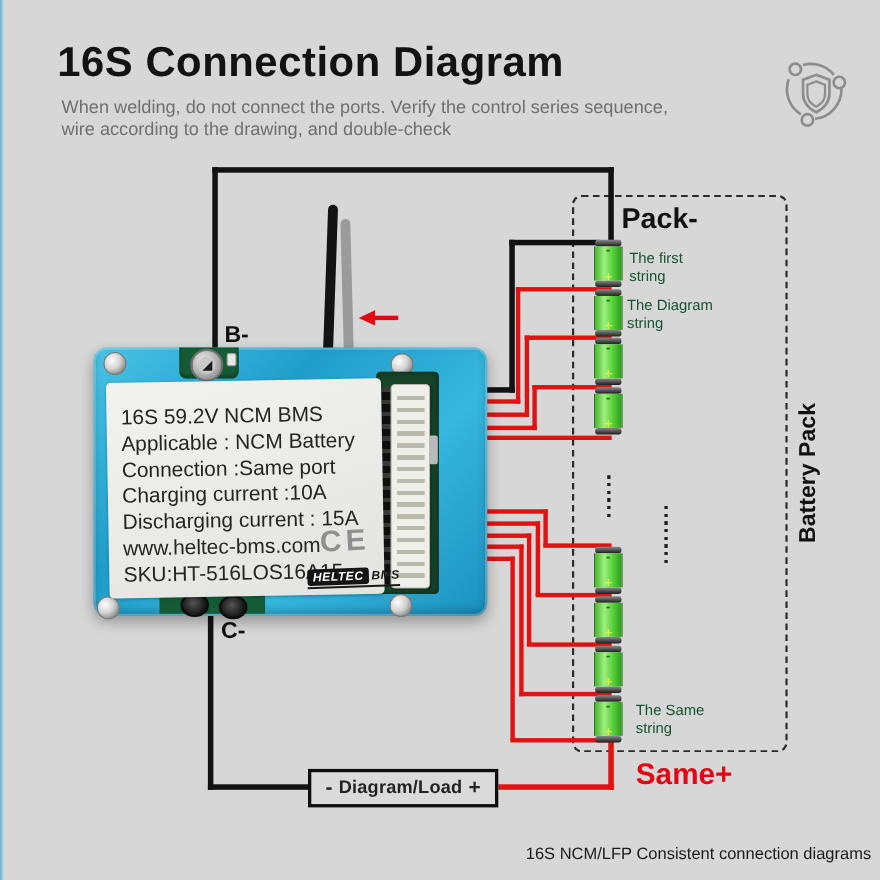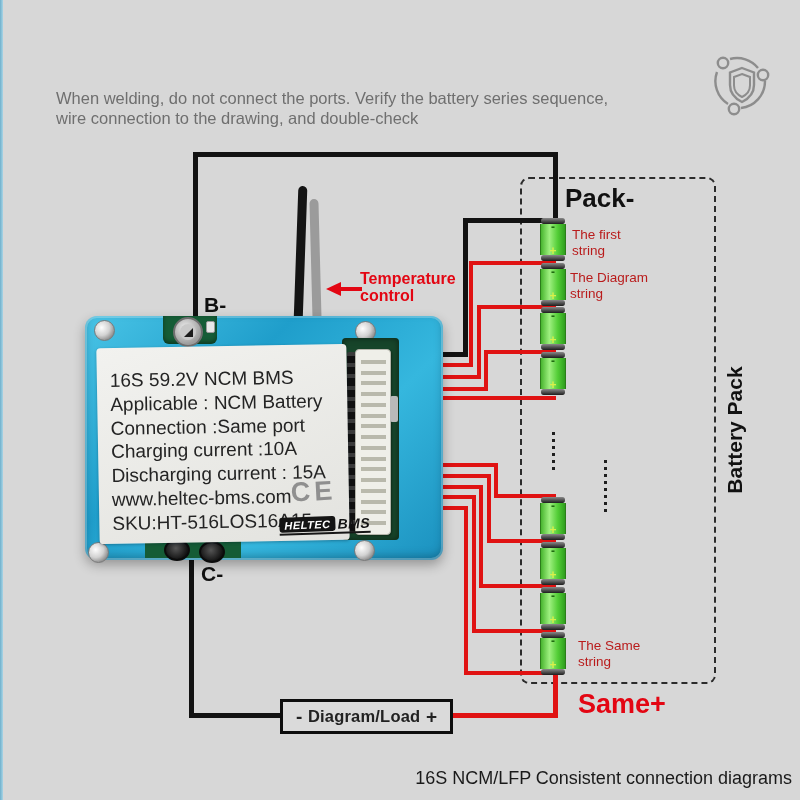--- a/index.html
+++ b/index.html
@@ -24,21 +24,21 @@
   .pack-minus{left:565px;top:183px;font-size:26px;font-weight:bold;color:#111;z-index:5;}
   .pack-plus{left:578px;top:689px;font-size:27px;font-weight:bold;color:#e30613;z-index:5;}
   .bp-title{left:735px;top:430px;transform:translate(-50%,-50%) rotate(-90deg);font-size:21px;font-weight:bold;color:#111;white-space:nowrap;z-index:5;}
 
   
   .cell{left:540px;width:26px;height:43px;z-index:6;}
   .cell .cap{height:6px;margin:0 1px;background:linear-gradient(180deg,#8a8a8a,#1d1d1d);border-radius:3px/60%;}
   .cell .bodyy{position:relative;height:31px;background:linear-gradient(90deg,#49b52f,#9ef07f 35%,#52cd36 70%,#2f9e1d);border-left:1px solid #2c7d1a;border-right:1px solid #2c7d1a;}
   .cell .neg{position:absolute;top:-3px;left:50%;transform:translateX(-50%);font-size:12px;font-weight:bold;color:#1f6b10;line-height:12px;}
   .cell .pos{position:absolute;bottom:-2px;left:50%;transform:translateX(-50%);font-size:12px;font-weight:bold;color:#d8f04a;line-height:12px;}
-  .cell-label{font-size:13.5px;color:#b91c1c;line-height:15.5px;z-index:5;}
+  .cell-label{font-size:13.5px;color:#14532d;line-height:15.5px;z-index:5;}
 
   .dots{width:3px;background-image:repeating-linear-gradient(180deg,#1e1e1e 0 3px,transparent 3px 7px);z-index:2;}
 
   
   .board{left:85px;top:316px;width:358px;height:244px;border-radius:12px;z-index:5;
     background:linear-gradient(135deg,#49c4e6,#1f9ecb 35%,#35b7de 65%,#1b91bf);
     box-shadow:0 5px 12px rgba(0,0,0,.3), inset 0 0 0 2px rgba(255,255,255,.25), inset 0 -4px 8px rgba(0,40,60,.35);}
   .screw{position:absolute;width:21px;height:21px;border-radius:50%;border:1px solid #7a7a7a;
     background:radial-gradient(circle at 35% 35%, #fdfdfd, #d2d2d2 45%, #909090 75%, #6e6e6e);}
   .notch{position:absolute;left:78px;top:0;width:54px;height:28px;background:#155c36;border-radius:0 0 6px 6px;box-shadow:inset 0 -2px 4px rgba(0,0,0,.4);}
@@ -46,21 +46,21 @@
   .sensor-core{position:absolute;left:95px;top:8px;width:16px;height:16px;border-radius:50%;background:#c9c9c9;overflow:hidden;}
   .sensor-wedge{position:absolute;left:99px;top:12px;width:0;height:0;border-left:9px solid transparent;border-bottom:9px solid #1c1c1c;}
   .sensor-sq{position:absolute;left:121px;top:5px;width:9px;height:12px;background:#e8e8e8;border:1px solid #9a9a9a;border-radius:2px;}
 
   .board-label{position:absolute;left:13px;top:30px;width:250px;height:196px;transform:rotate(-1deg);
     background:linear-gradient(160deg,#f2f2ef,#e3e3df);border-radius:4px;box-shadow:0 1px 3px rgba(0,30,45,.35);
     padding:21px 0 0 13px;color:#242424;font-size:19px;line-height:23.8px;white-space:nowrap;}
   .ce{position:absolute;left:192px;top:134px;font-size:27px;font-weight:bold;color:#8f8f8f;letter-spacing:4px;transform:rotate(-2deg);line-height:27px;}
   .logo{position:absolute;left:180px;top:172px;display:flex;align-items:center;border-bottom:2px solid #161616;padding-bottom:1px;transform:rotate(-1deg);}
   .logo .hel{background:#141414;color:#fff;font-size:11px;font-weight:bold;font-style:italic;padding:1.5px 5px;border-radius:3px;letter-spacing:.5px;line-height:12px;}
-  .logo .bms{color:#141414;font-size:14px;font-weight:bold;font-style:italic;margin-left:2px;letter-spacing:.5px;line-height:12px;}
+  .logo .bms{color:#141414;font-size:11px;font-weight:bold;font-style:italic;margin-left:2px;letter-spacing:.5px;line-height:12px;}
 
   .pcb-edge{position:absolute;left:257px;top:22px;width:57px;height:202px;background:#17452a;border-radius:4px;box-shadow:inset 0 0 6px rgba(0,0,0,.5);}
   .pin-strip{position:absolute;left:262px;top:36px;width:9px;height:180px;background-image:repeating-linear-gradient(180deg,#3a3a3a 0 4px,#101010 4px 11.2px);border-radius:2px;}
   .connector{position:absolute;left:270px;top:33px;width:36px;height:186px;background:#efefe9;border:1px solid #b4b4aa;border-radius:4px;box-shadow:1px 1px 2px rgba(0,0,0,.35);}
   .slots{position:absolute;left:276px;top:40px;width:25px;height:172px;background-image:repeating-linear-gradient(180deg,#efefe9 0 4px,#b9b9ac 4px 8px,#efefe9 8px 10.75px);}
   .conn-tab{position:absolute;left:305px;top:80px;width:8px;height:26px;background:#b9b9b9;border-radius:2px;}
   .pad-strip{position:absolute;left:60px;top:222px;width:96px;height:20px;background:#155c36;border-radius:4px 4px 0 0;}
   .pad{position:absolute;width:26px;height:22px;border-radius:50%;background:radial-gradient(circle at 45% 40%,#555,#141414 70%);border:2px solid #0b0b0b;}
 
   
@@ -71,34 +71,35 @@
   .temp-wire-gray{left:311px;top:199px;width:9px;height:123px;background:#9b9b9b;border-radius:5px;transform:rotate(-1.5deg);z-index:3;}
   .temp-text{left:360px;top:271px;font-size:16px;font-weight:bold;color:#e30613;line-height:16.5px;z-index:6;}
   .arrow-shaft{left:340px;top:287px;width:22px;height:4px;background:#e30613;z-index:6;}
   .arrow-head{left:326px;top:282px;width:0;height:0;border-top:7px solid transparent;border-bottom:7px solid transparent;border-right:15px solid #e30613;z-index:6;}
 
   
   .charger{left:280px;top:699px;width:173px;height:35px;border:3px solid #0d0d0d;background:#dadada;display:flex;align-items:center;justify-content:space-between;padding:0 13px;z-index:5;}
   .charger .sign{font-size:19px;font-weight:bold;color:#222;}
   .charger .clabel{font-size:16.5px;font-weight:bold;color:#222;letter-spacing:.2px;}
 
-  .footer-caption{right:8px;top:768px;font-size:18px;color:#1a1a1a;white-space:nowrap;z-index:5;}
+  .footer-caption{right:8px;top:768px;font-size:15px;color:#1a1a1a;white-space:nowrap;z-index:5;}
 
   .shield-svg{left:702px;top:44px;z-index:2;}
 </style>
 </head>
 <body>
 
 <div id="stage">
 
   <div class="abs edge-strip"></div>
 
+  <div class="abs title">16S Connection Diagram</div>
   <div class="abs subtitle">
-    <div>When welding, do not connect the ports. Verify the battery series sequence,</div>
-    <div>wire connection to the drawing, and double-check</div>
+    <div>When welding, do not connect the ports. Verify the control series sequence,</div>
+    <div>wire according to the drawing, and double-check</div>
   </div>
 
   <svg class="abs shield-svg" width="80" height="80" viewBox="0 0 80 80">
     <g fill="none" stroke="#8d8d8d" stroke-width="2.4">
       <path d="M28 15 A27 27 0 0 1 56 24"></path>
       <path d="M63 37 A27 27 0 0 1 39 64"></path>
       <path d="M26 60 A27 27 0 0 1 15 28"></path>
       <circle cx="21" cy="19" r="5.2" fill="#d7d7d7"></circle>
       <circle cx="61" cy="31" r="5.2" fill="#d7d7d7"></circle>
       <circle cx="32" cy="65" r="5.2" fill="#d7d7d7"></circle>
@@ -230,24 +231,20 @@
   </div>
   <div class="abs cell-label" style="left:578px;top:638px;">
     <div>The Same</div>
       <div>string</div>
   </div>
 
   <div class="abs temp-wire-black"></div>
   <div class="abs temp-wire-gray"></div>
   <div class="abs arrow-head"></div>
   <div class="abs arrow-shaft"></div>
-  <div class="abs temp-text">
-    <div>Temperature</div>
-    <div>control</div>
-  </div>
 
   <div class="abs tlabel" style="left:204px;top:293px;">B-</div>
   <div class="abs tlabel" style="left:201px;top:562px;">C-</div>
 
   <div class="abs board">
     <div class="screw" style="left:9px;top:4px;"></div>
     <div class="screw" style="left:270px;top:5px;"></div>
     <div class="screw" style="left:3px;top:226px;"></div>
     <div class="screw" style="left:269px;top:224px;"></div>
 

